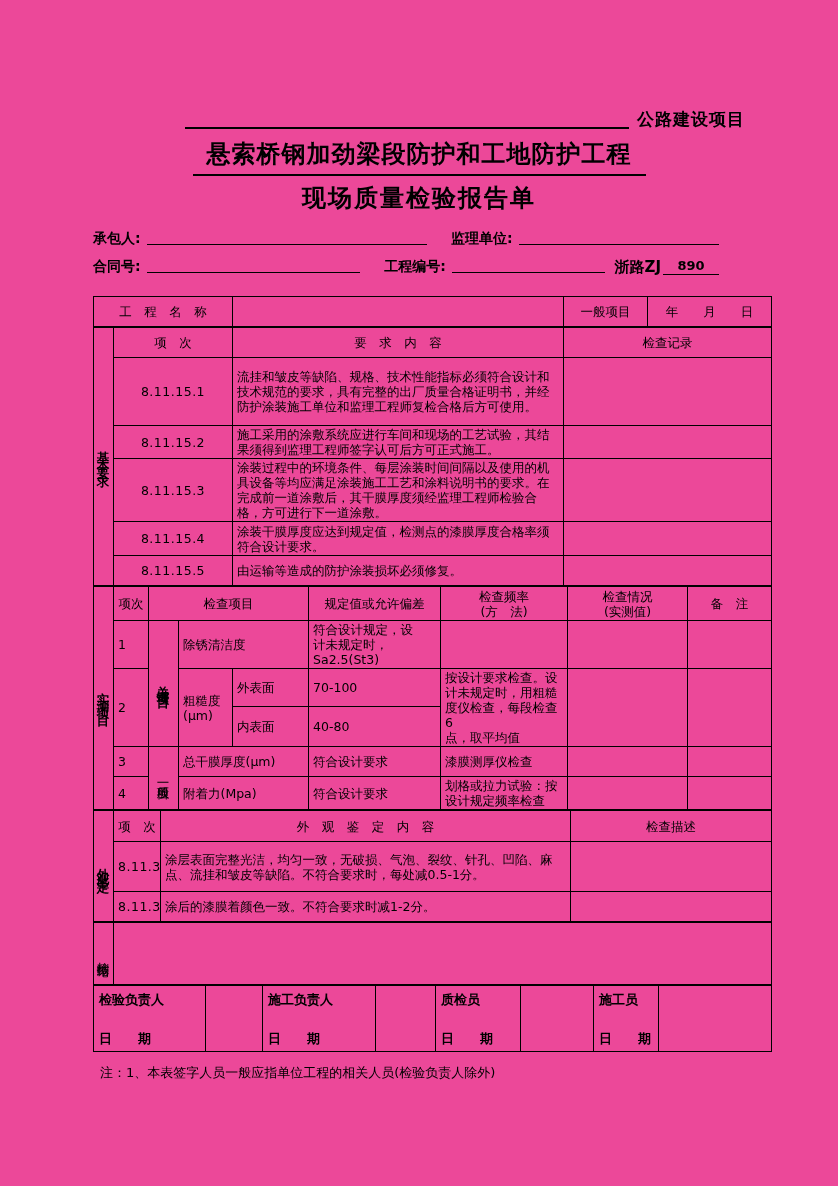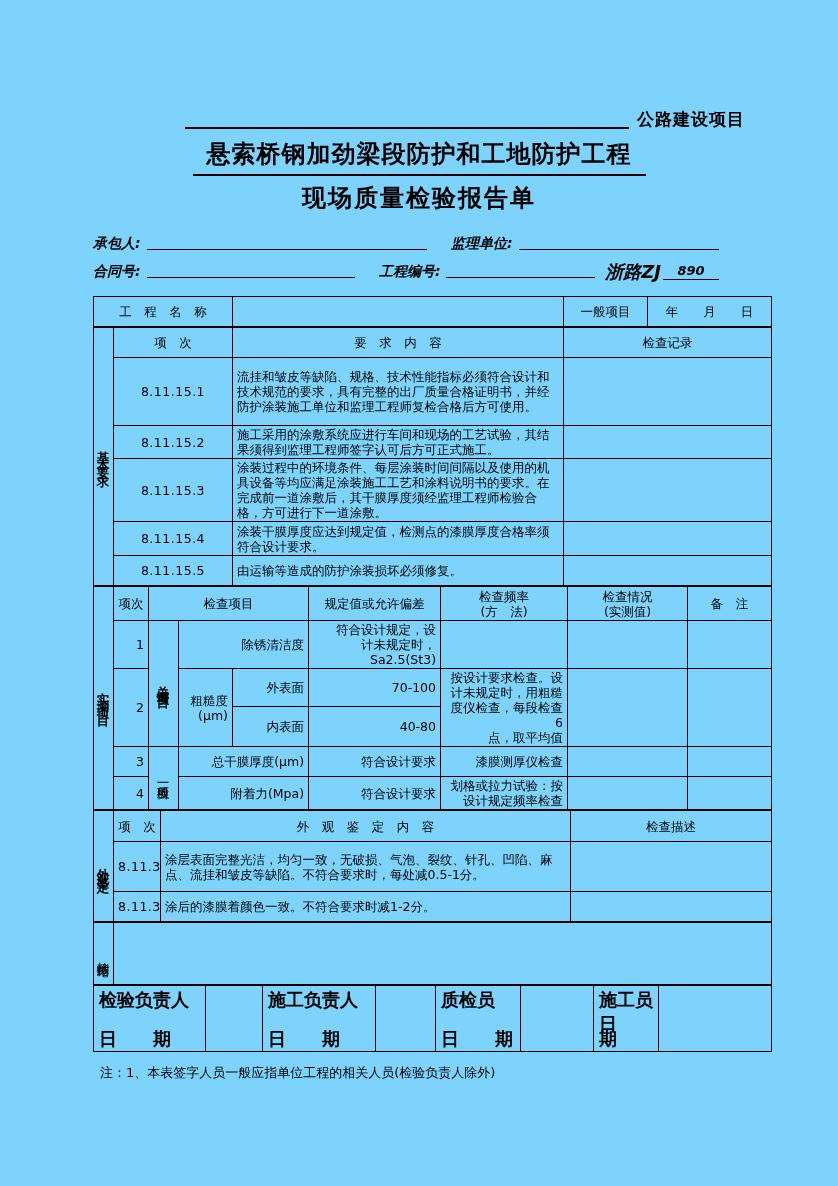--- a/index.html
+++ b/index.html
@@ -1,48 +1,48 @@
 <!DOCTYPE html>
 <html><head>
 <meta charset="utf-8">
 <style>
   html,body{margin:0;padding:0;background:#fff;}
   body{font-family:"DejaVu Sans","Liberation Sans",sans-serif;color:#000;}
-  .page{position:relative;width:838px;height:1186px;background:#7dd3fc;overflow:hidden;padding-top:105px;box-sizing:border-box;}
+  .page{position:relative;width:838px;height:1186px;background:#ec4899;overflow:hidden;padding-top:105px;box-sizing:border-box;}
   
   .hdr-row{display:flex;align-items:flex-end;margin:0 93px 0 185px;height:26px;}
   .hdr-rule{flex:1;border-bottom:2px solid #000;margin-bottom:2px;}
   .hdr-proj{font-size:17px;font-weight:600;padding-left:8px;white-space:nowrap;letter-spacing:1px;}
   .title1{text-align:center;margin-top:7px;}
   .title1 .t{display:inline-block;font-size:24px;font-weight:700;letter-spacing:1px;border-bottom:2px solid #000;padding:0 14px 4px;}
   .title2{text-align:center;font-size:24px;font-weight:700;letter-spacing:2px;margin-top:6px;}
   
   .fields{margin:16px 119px 0 93px;}
-  .frow{display:flex;align-items:center;height:28px;font-size:14px;font-weight:600;font-style:italic;}
+  .frow{display:flex;align-items:flex-start;height:28px;font-size:14px;font-weight:600;}
   .frow .lbl{white-space:nowrap;padding-bottom:1px;}
   .frow .lbl2{margin-left:24px;}
   .uline{flex:1.4;border-bottom:1px solid #000;margin:0 0 3px 6px;height:14px;}
   .uline.u2{flex:1;}
-  .prefix{margin:0 2px 1px 10px;font-size:18px;font-weight:600;white-space:nowrap;}
+  .prefix{margin:0 2px 1px 10px;font-size:15px;font-weight:600;white-space:nowrap;}
   .uval{flex:0 0 56px;border-bottom:1px solid #000;text-align:center;font-size:13px;font-weight:600;line-height:16px;margin-bottom:2px;}
   
   table.tbl{border-collapse:collapse;table-layout:fixed;width:678px;margin-left:93px;}
   table.t1{margin-top:10px;border-radius:8px;}
   .tbl td{border:1px solid #000;padding:1px 4px;font-size:12.5px;line-height:15px;vertical-align:middle;overflow:hidden;}
-  .c{text-align:right;}
+  .c{text-align:left;}
   .req{font-size:13.5px;line-height:16px;padding:2px 6px;}
   .num{text-align:center;letter-spacing:0.5px;}
   .pre{white-space:pre-line;}
   .small{font-size:12px;line-height:13.5px;}
   .hcell{text-align:center;font-size:13px;}
   .vert{writing-mode:vertical-rl;text-orientation:upright;text-align:center;padding:0 1px;font-size:13px;font-weight:600;}
   .ls8{letter-spacing:8px;}
   .ls4{letter-spacing:4px;}
   .ls1{letter-spacing:1px;font-weight:400;}
-  .sig{display:flex;flex-direction:column;justify-content:space-between;height:54px;padding:3px 1px;font-size:18px;font-weight:600;}
+  .sig{display:flex;flex-direction:column;justify-content:space-between;height:54px;padding:3px 1px;font-size:13px;font-weight:600;}
   .note{margin:12px 0 0 100px;font-size:13px;}
 </style>
 </head>
 <body>
 
 <div class="page">
 
   <div class="hdr-row">
     <div class="hdr-rule"></div>
     <span class="hdr-proj">公路建设项目</span>

